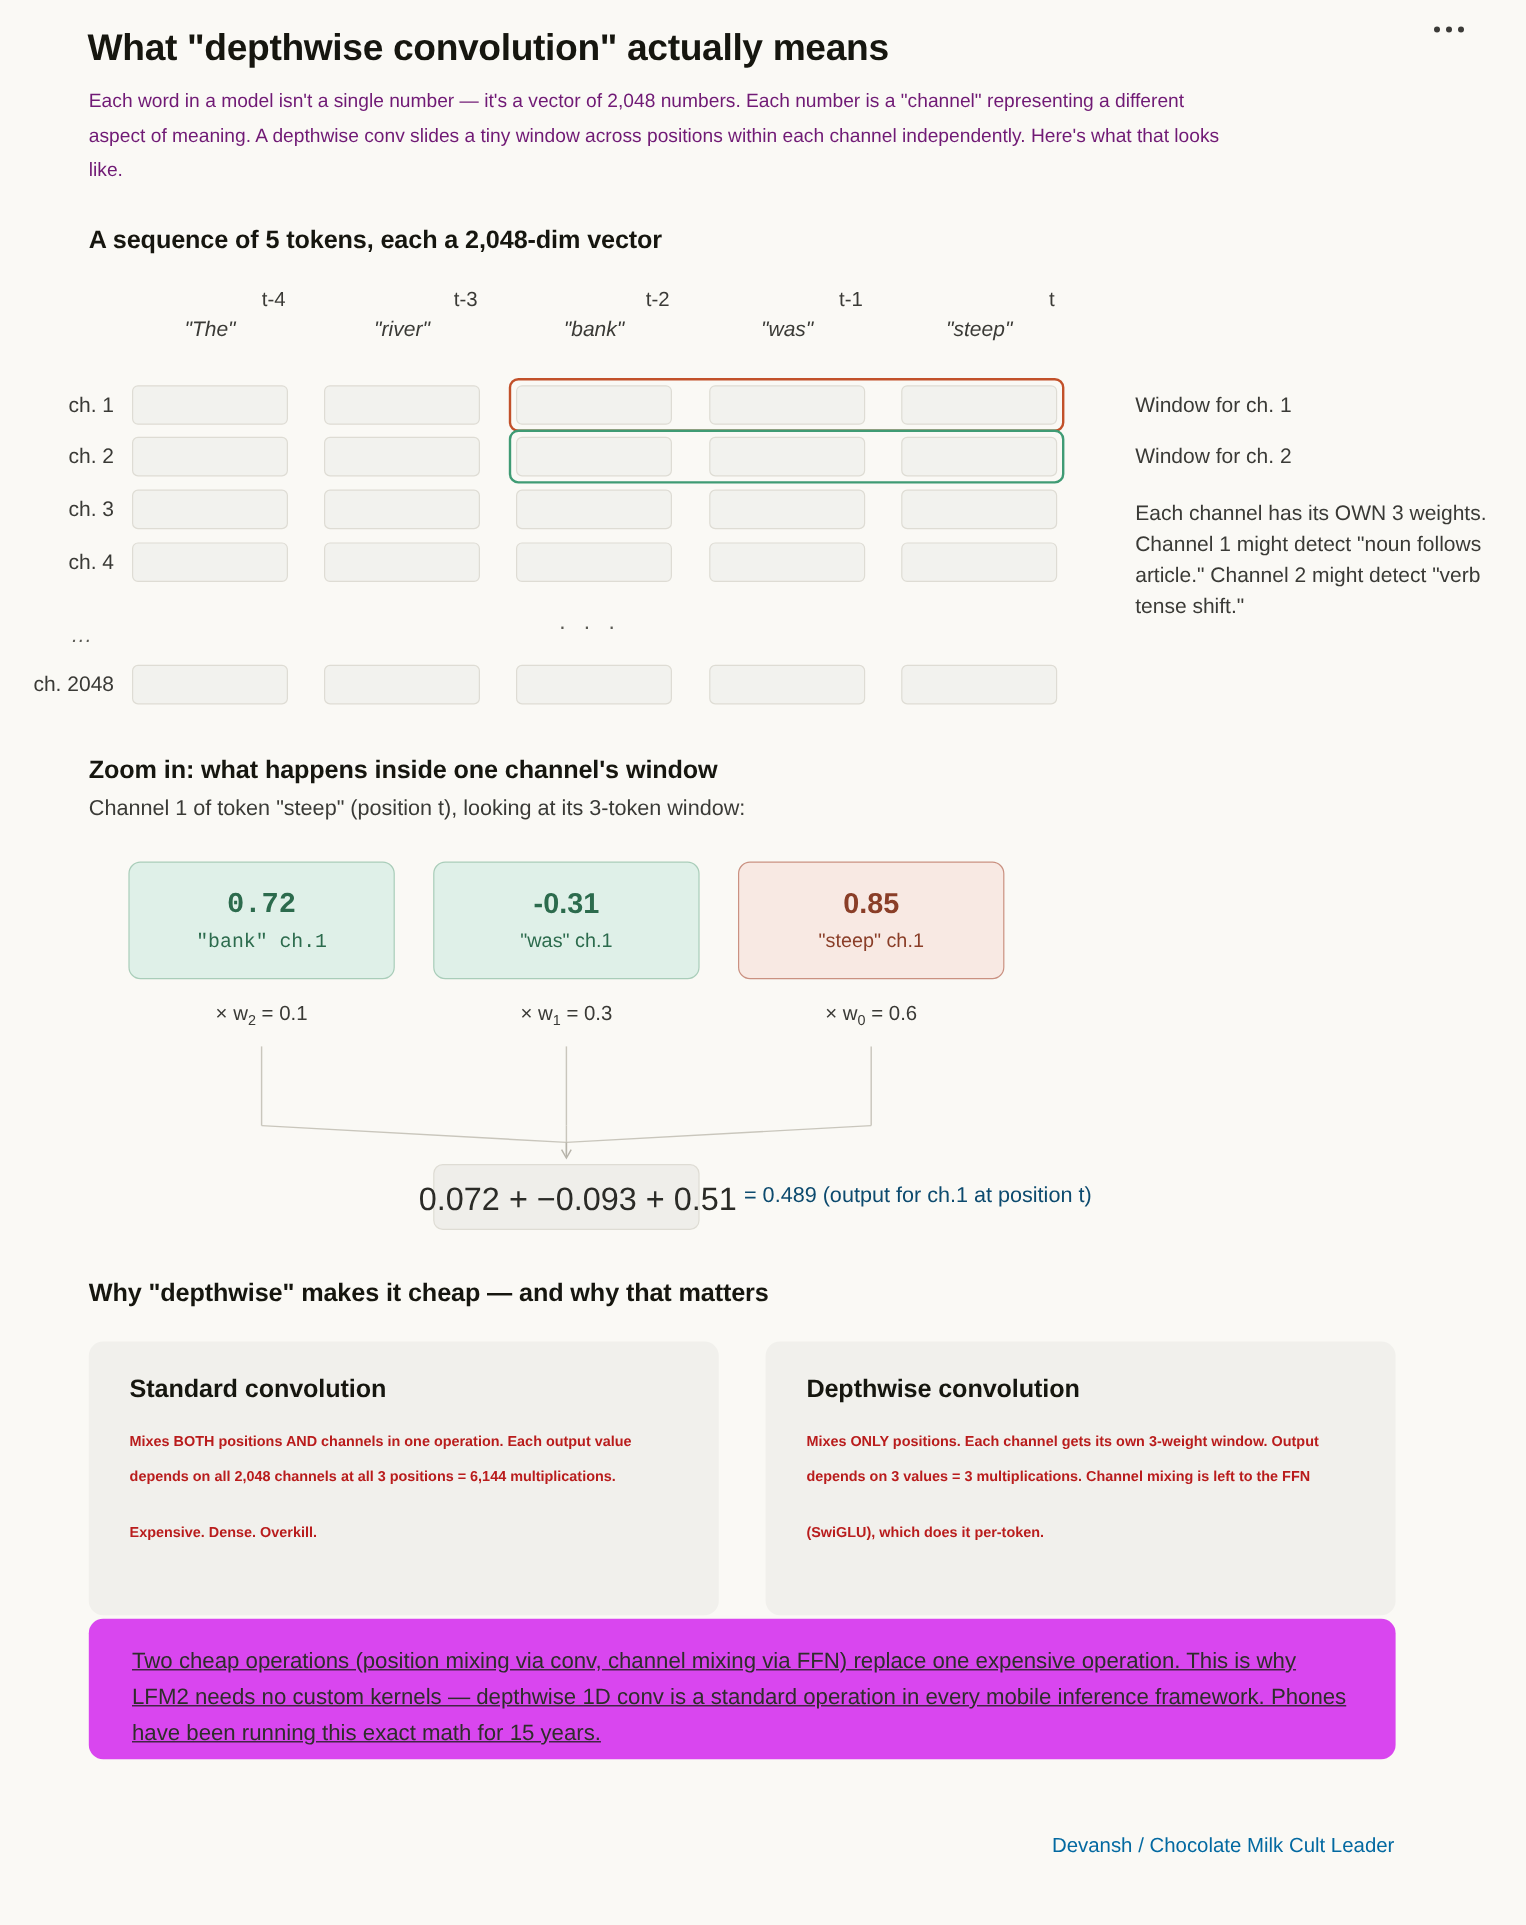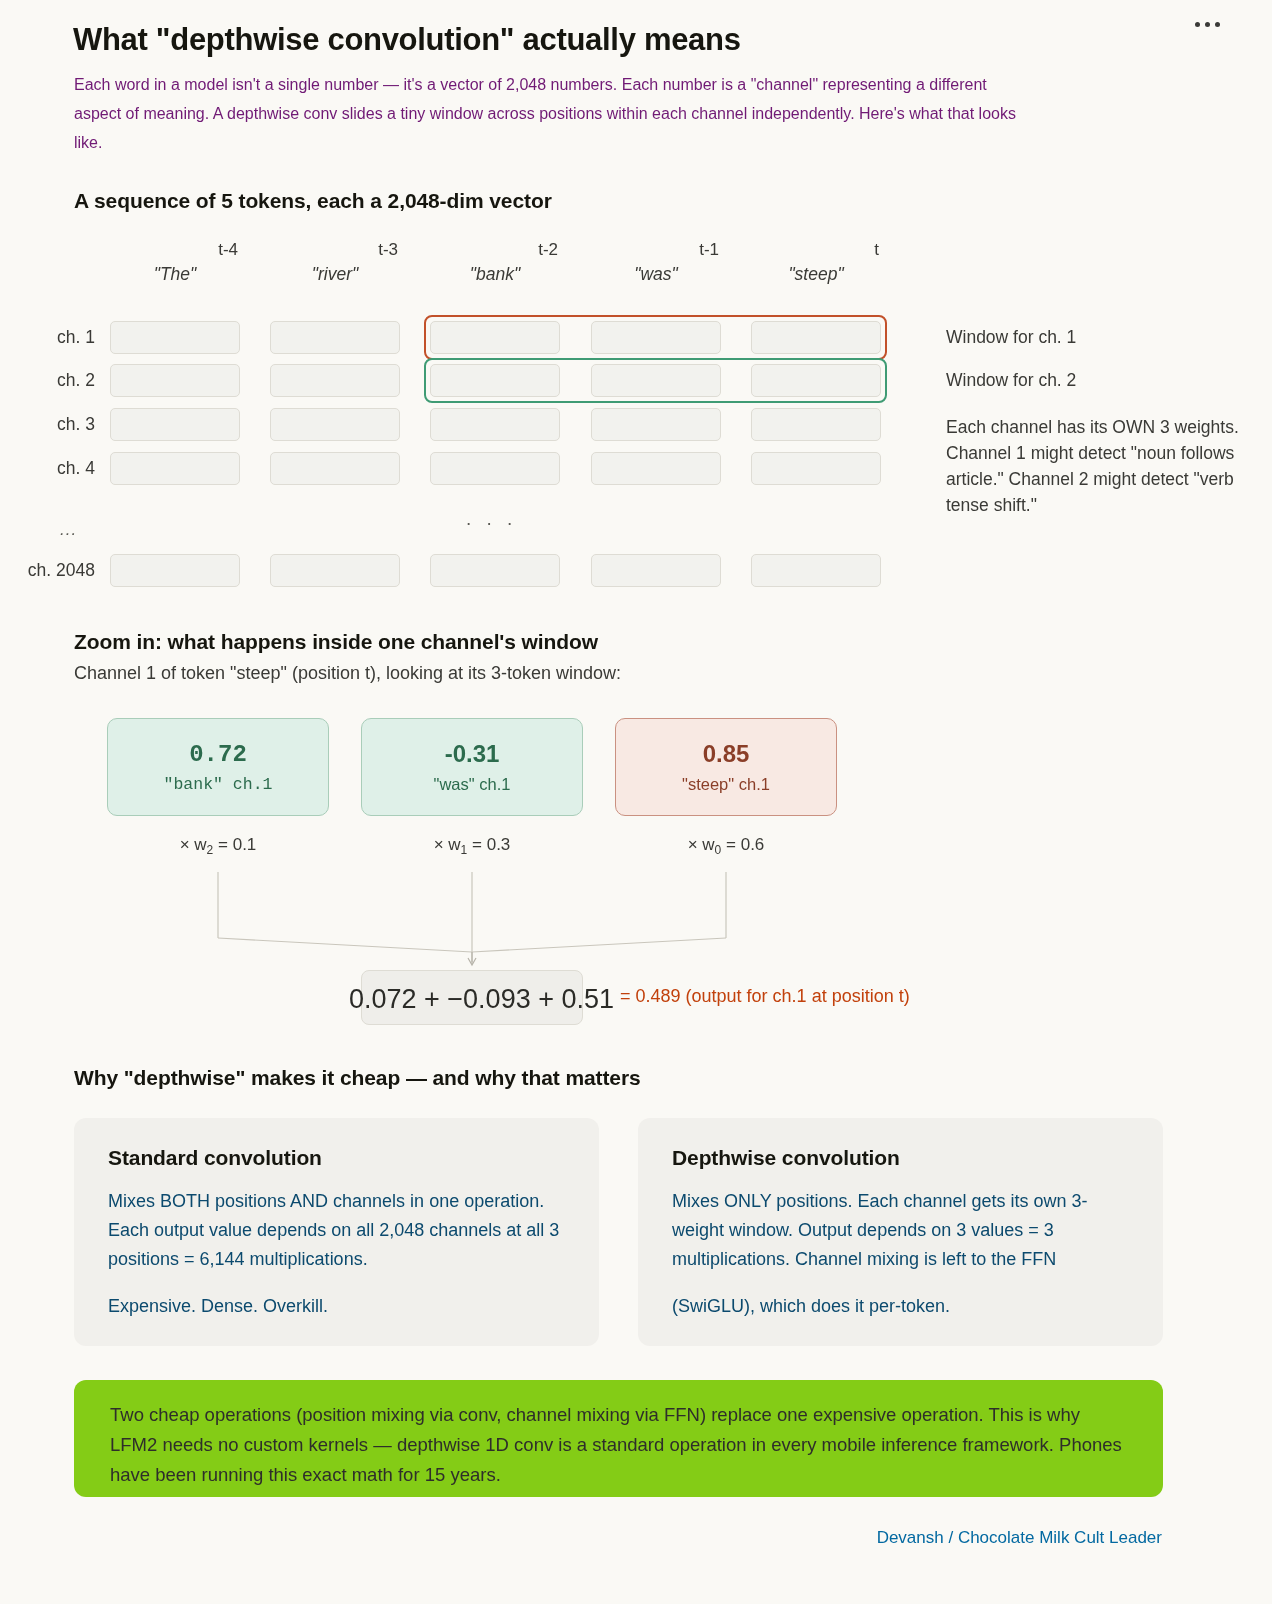--- a/index.html
+++ b/index.html
@@ -153,51 +153,52 @@
     background: #efeeea;
     border: 1px solid #dedcd4;
     border-radius: 8px;
   }
   .result-expr {
     position: absolute; left: 349px; top: 984px;
     font-size: 27px; color: #2b2b27; white-space: nowrap;
   }
   .result-tail {
     position: absolute; left: 620px; top: 986px;
-    font-size: 18px; color: #c2410c; white-space: nowrap;
+    font-size: 18px; color: #0c4a6e; white-space: nowrap;
   }
 
   
   .card {
     position: absolute;
     top: 1118px;
     width: 525px; height: 228px;
     background: #f1f0ec;
     border-radius: 12px;
     padding: 28px 34px;
   }
   .card-left  { left: 74px; }
   .card-right { left: 638px; }
   .card h3 {
     font-size: 21px; font-weight: 700; color: #16160f;
     margin-bottom: 17px; letter-spacing: -0.1px;
   }
   .card p {
-    font-size: 18px; line-height: 29px; color: #0c4a6e;
+    font-size: 12px; line-height: 29px; color: #b91c1c; font-weight: bold;
   }
   .card p + p { margin-top: 18px; }
 
   
   .summary {
     position: absolute;
-    left: 74px; top: 1380px;
+    left: 74px; top: 1349px;
     width: 1089px; height: 117px;
-    background: #84cc16;
+    background: #d946ef;
     border-radius: 12px;
     padding: 20px 36px;
+    text-decoration: underline;
   }
   .summary p {
     font-size: 18.5px; line-height: 30px; color: #2e2e2a;
   }
 
   .footer {
     position: absolute;
     right: 110px; top: 1528px;
     font-size: 17px; color: #0369a1;
   }

